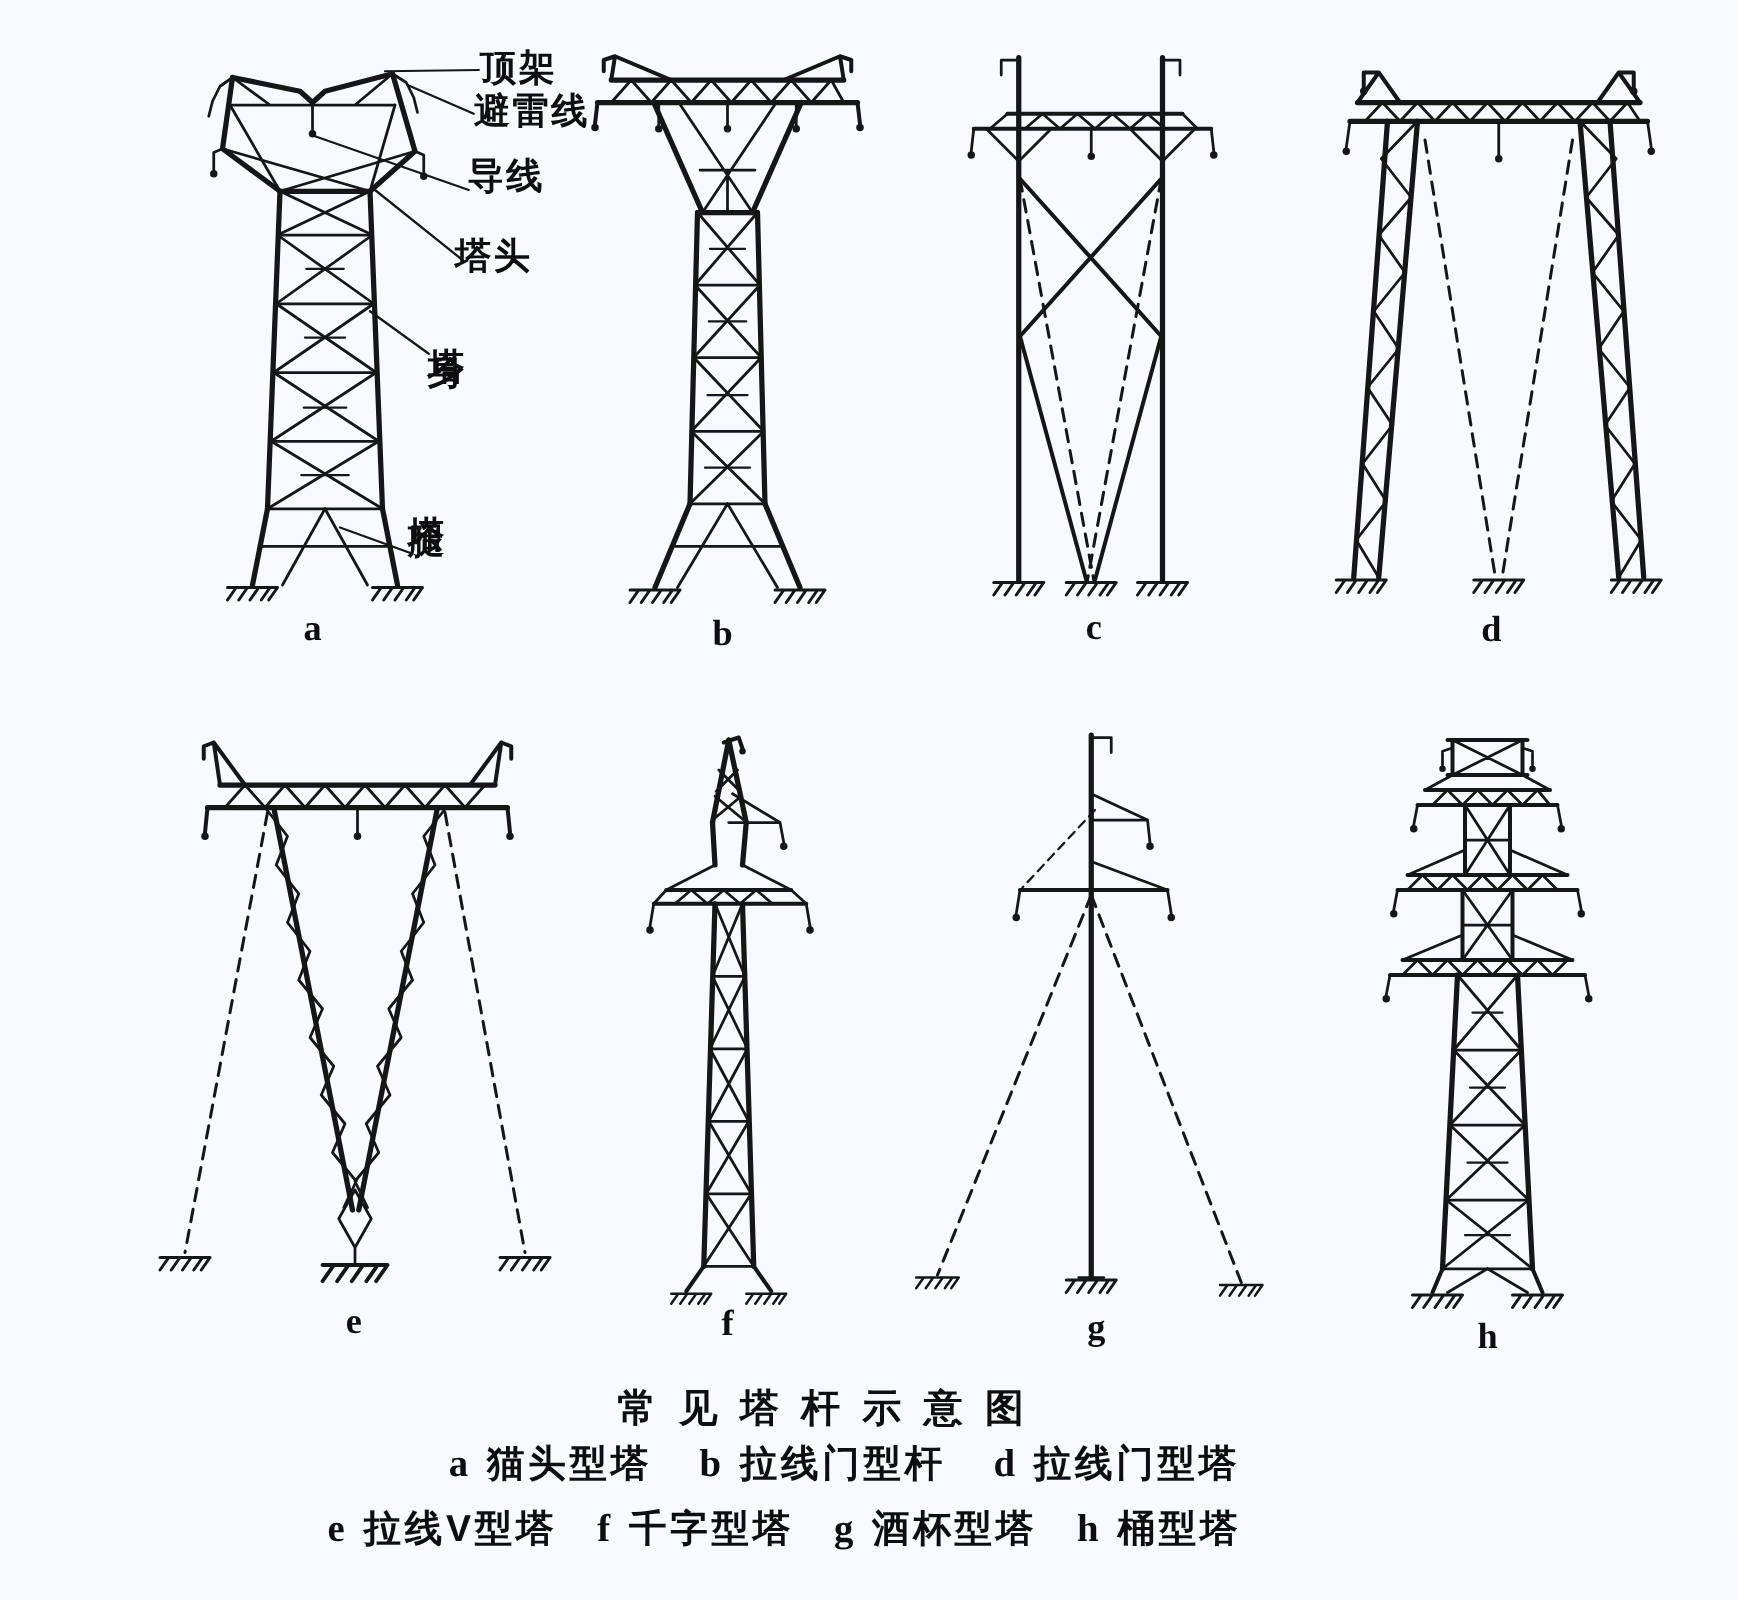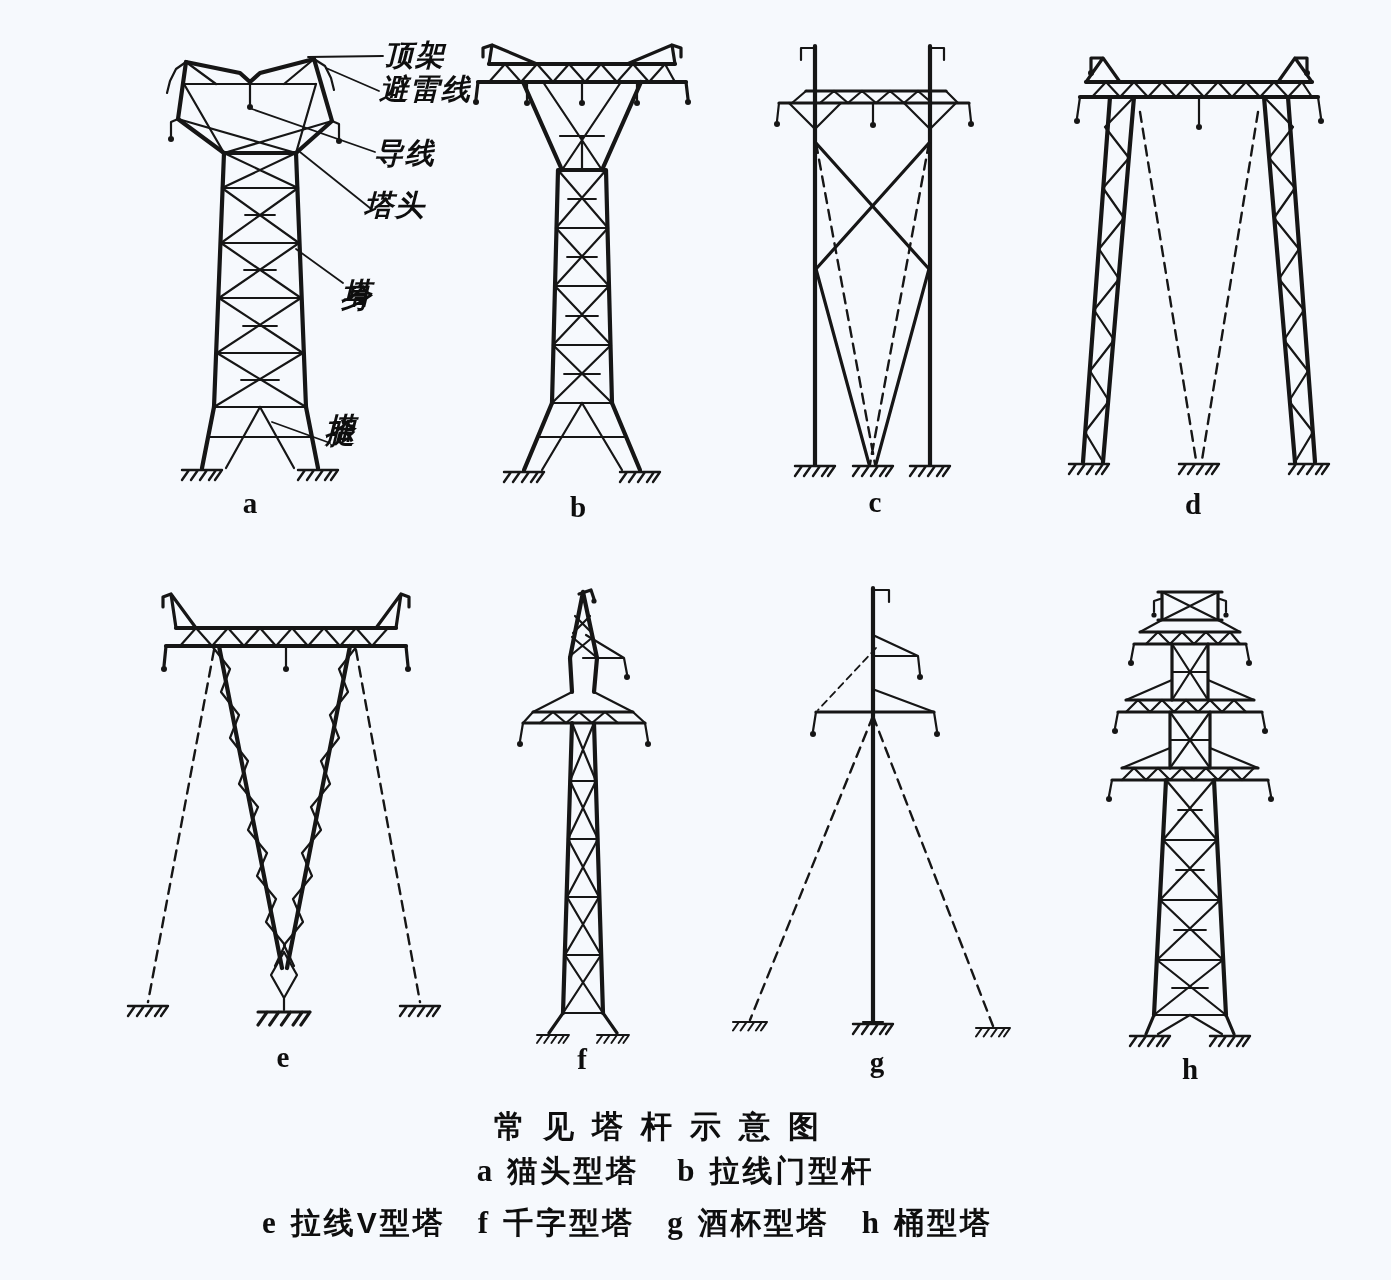--- a/index.html
+++ b/index.html
@@ -14,21 +14,21 @@
   .ink .s4{stroke-width:4.2;}
   .ink .s3{stroke-width:3.2;}
   .ink .s2{stroke-width:2.2;}
   .ink .sl{stroke-width:1.8;}
   .ink .sg{stroke-width:2.4; stroke-dasharray:10 7;}
   .ink .sgt{stroke-width:1.8; stroke-dasharray:7 5;}
   .ink circle{fill:var(--ink); stroke:none;}
   #hatch path{stroke:var(--ink); fill:none; stroke-width:2.4; stroke-linecap:round;}
   .ann{
     position:absolute; font-weight:bold; font-size:29px; line-height:1.05;
-    letter-spacing:2px; white-space:nowrap; color:#0e0e0e;font-style:italic;
+    letter-spacing:2px; white-space:nowrap; color:#0e0e0e;
   }
   .ann.vert{writing-mode:vertical-rl; letter-spacing:5px;}
   .letter{
     position:absolute; transform:translateX(-50%);
     font-family:"Liberation Serif", serif; font-weight:bold; font-size:29px; color:#0e0e0e;
   }
   .cap-title{
     position:absolute; top:1106px; left:0; width:1391px; text-align:center;
     transform:translateX(-30px);
     font-size:31px; font-weight:bold; letter-spacing:18px; color:#0e0e0e;
@@ -230,39 +230,40 @@
 
       <g>
         <path class="sl" d="M308,57 L383,56 M326,68 L379,91 M252,109 L375,152 M300,152 L370,208 M296,249 L343,283 M272,422 L330,443"></path>
       </g>
 
     </g>
   </svg>
 
   <div class="ann" style="left:384px;top:40px">顶架</div>
   <div class="ann" style="left:379px;top:74px">避雷线</div>
-  <div class="ann" style="left:374px;top:138px">导线</div>
+  <div class="ann" style="left:374px;top:126px">导线</div>
   <div class="ann" style="left:364px;top:190px">塔头</div>
   <div class="ann vert" style="left:341px;top:254px">塔身</div>
   <div class="ann vert" style="left:325px;top:389px">塔腿</div>
 
   <div class="letter" style="left:250px;top:487px">a</div>
   <div class="letter" style="left:578px;top:491px">b</div>
   <div class="letter" style="left:875px;top:486px">c</div>
   <div class="letter" style="left:1193px;top:488px">d</div>
   <div class="letter" style="left:283px;top:1041px">e</div>
   <div class="letter" style="left:582px;top:1043px">f</div>
   <div class="letter" style="left:877px;top:1046px">g</div>
   <div class="letter" style="left:1190px;top:1053px">h</div>
 
   <div class="cap-title">常见塔杆示意图</div>
 
   <div class="cap-row cap-row1">
     <span class="legend-item"><span class="legend-letter">a</span><span class="legend-name">猫头型塔</span></span>
     <span class="legend-item"><span class="legend-letter">b</span><span class="legend-name">拉线门型杆</span></span>
+    <span class="legend-item"><span class="legend-letter">d</span><span class="legend-name">拉线门型塔</span></span>
   </div>
 
   <div class="cap-row cap-row2">
     <span class="legend-item"><span class="legend-letter">e</span><span class="legend-name">拉线V型塔</span></span>
     <span class="legend-item"><span class="legend-letter">f</span><span class="legend-name">千字型塔</span></span>
     <span class="legend-item"><span class="legend-letter">g</span><span class="legend-name">酒杯型塔</span></span>
     <span class="legend-item"><span class="legend-letter">h</span><span class="legend-name">桶型塔</span></span>
   </div>
 
 </div>

